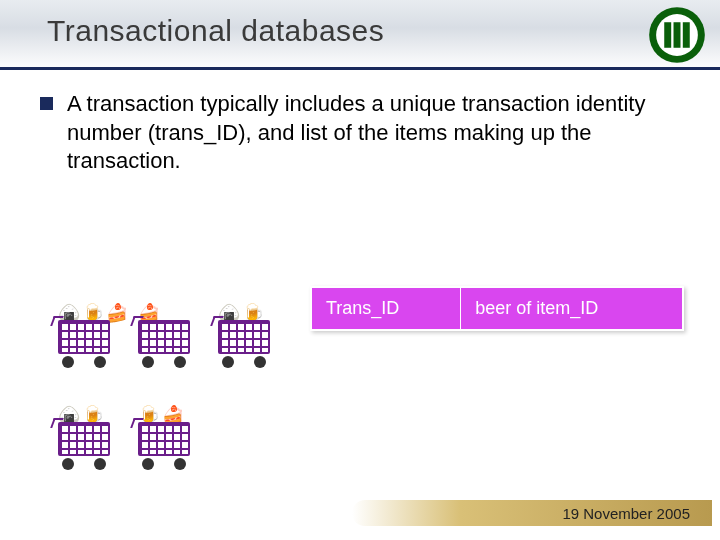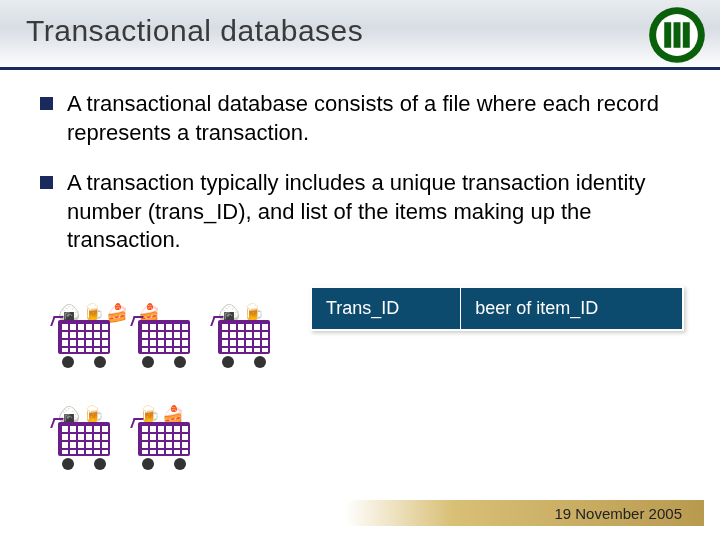--- a/index.html
+++ b/index.html
@@ -1,63 +1,59 @@
 <!DOCTYPE html>
 <html><head>
 <meta charset="utf-8">
 <style>
   * { margin: 0; padding: 0; box-sizing: border-box; }
   html, body { width: 720px; height: 540px; font-family: Verdana, Arial, sans-serif; background: #fff; overflow: hidden; }
   .slide { width: 720px; height: 540px; position: relative; background: #fff; }
   .title-bar { position: relative; height: 70px; background: linear-gradient(to bottom, #e8ecf0 0%, #d8dde4 40%, #fff 100%); padding: 14px 26px 0 26px; }
   .title-bar::after { content: ""; position: absolute; left: 0; right: 0; bottom: 8px; height: 18px; background: radial-gradient(ellipse at 30% -200%, rgba(255,255,255,0) 60%, #1a2a5c 61%, #1a2a5c 64%, rgba(255,255,255,0) 65%) , linear-gradient(to bottom, rgba(26,42,92,0) 45%, #1a2a5c 48%, #1a2a5c 52%, rgba(26,42,92,0) 55%); background: #1a2a5c; height: 3px; bottom: 0; }
-  .title-text { font-size: 30px; color: #3a3a3a; font-weight: 400; letter-spacing: 0.5px; }
+  .title-text { font-size: 30px; color: #3a3a3a; font-weight: 400; letter-spacing: 0.5px; margin-left: 21px; }
   .logo { position: absolute; right: 14px; top: 6px; width: 58px; height: 58px; }
   .logo-outer { fill: #0a5f0a; }
   .logo-inner { fill: #fff; }
   .content { padding: 20px 40px 0 40px; }
   .bullet-item { display: flex; margin-bottom: 22px; }
   .bullet { flex-shrink: 0; width: 13px; height: 13px; background: #1a2a5c; margin-right: 14px; margin-top: 7px; }
   .bullet-text { font-size: 22px; color: #000; line-height: 1.3; }
   .lower { position: absolute; left: 0; right: 0; top: 286px; display: flex; }
   .carts { flex: 0 0 310px; padding-left: 50px; display: grid; grid-template-columns: repeat(3, 72px); grid-template-rows: repeat(2, 96px); gap: 6px 8px; }
   .cart { position: relative; width: 72px; height: 92px; }
   .cart-items { position: absolute; top: 0; left: 8px; right: 4px; height: 36px; display: flex; align-items: flex-end; gap: 2px; }
   .cart-items span { font-size: 18px; line-height: 1; }
   .cart-body { position: absolute; left: 8px; top: 34px; width: 52px; height: 34px; border: 2px solid #6a1e8a; border-radius: 2px; background: repeating-linear-gradient(to right, #6a1e8a 0 2px, transparent 2px 8px), repeating-linear-gradient(to bottom, #6a1e8a 0 2px, transparent 2px 8px); }
   .cart-handle { position: absolute; left: 2px; top: 30px; width: 10px; height: 10px; border-left: 2px solid #6a1e8a; border-top: 2px solid #6a1e8a; transform: skewX(-20deg); }
   .cart-wheels { position: absolute; left: 12px; top: 70px; width: 44px; display: flex; justify-content: space-between; }
   .cart-wheels span { width: 12px; height: 12px; border-radius: 50%; background: #333; display: inline-block; }
   .table-wrap { flex: 1; padding-right: 36px; }
-  table { width: 100%; border-collapse: collapse; background: #0c4a6e; color: #fff; border: 2px solid #fff; box-shadow: 2px 2px 4px rgba(0,0,0,0.2); }
+  table { width: 100%; border-collapse: collapse; background: #d946ef; color: #fff; border: 2px solid #fff; box-shadow: 2px 2px 4px rgba(0,0,0,0.2); }
   th, td { text-align: left; font-weight: 400; font-size: 18px; padding: 8px 14px; border: 1px solid #fff; vertical-align: top; }
   th { padding-top: 10px; padding-bottom: 10px; }
   td { padding-top: 10px; padding-bottom: 10px; line-height: 1.5; }
-  .footer { position: absolute; right: 16px; bottom: 14px; width: 360px; height: 26px; background: linear-gradient(to right, rgba(224,198,122,0) 0%, #d9c077 30%, #b89a4f 100%); padding-right: 22px; display: flex; align-items: center; justify-content: flex-end; font-size: 15px; color: #222; border-radius: 13px 0 0 13px; }
+  .footer { position: absolute; right: 8px; bottom: 14px; width: 360px; height: 26px; background: linear-gradient(to right, rgba(224,198,122,0) 0%, #d9c077 30%, #b89a4f 100%); padding-right: 22px; display: flex; align-items: center; justify-content: flex-end; font-size: 15px; color: #222; border-radius: 13px 0 0 13px; }
 </style>
 </head>
 <body>
 <div class="slide">
 
   <div class="title-bar">
     <div class="title-text">Transactional databases</div>
     <svg class="logo" viewBox="0 0 100 100">
       <circle cx="50" cy="50" r="48" class="logo-outer"></circle>
       <circle cx="50" cy="50" r="36" class="logo-inner"></circle>
       <rect x="28" y="28" width="12" height="44" class="logo-outer"></rect>
       <rect x="44" y="28" width="12" height="44" class="logo-outer"></rect>
       <rect x="60" y="28" width="12" height="44" class="logo-outer"></rect>
     </svg>
   </div>
 
   <div class="content">
-    <div class="bullet-item">
-      <div class="bullet"></div>
-      <div class="bullet-text">A transactional database consists of a file where each record represents a transaction.</div>
-    </div>
     <div class="bullet-item">
       <div class="bullet"></div>
       <div class="bullet-text">A transaction typically includes a unique transaction identity number (trans_ID), and list of the items making up the transaction.</div>
     </div>
   </div>
 
   <div class="lower">
     <div class="carts">
       <div class="cart">
         <div class="cart-items">

